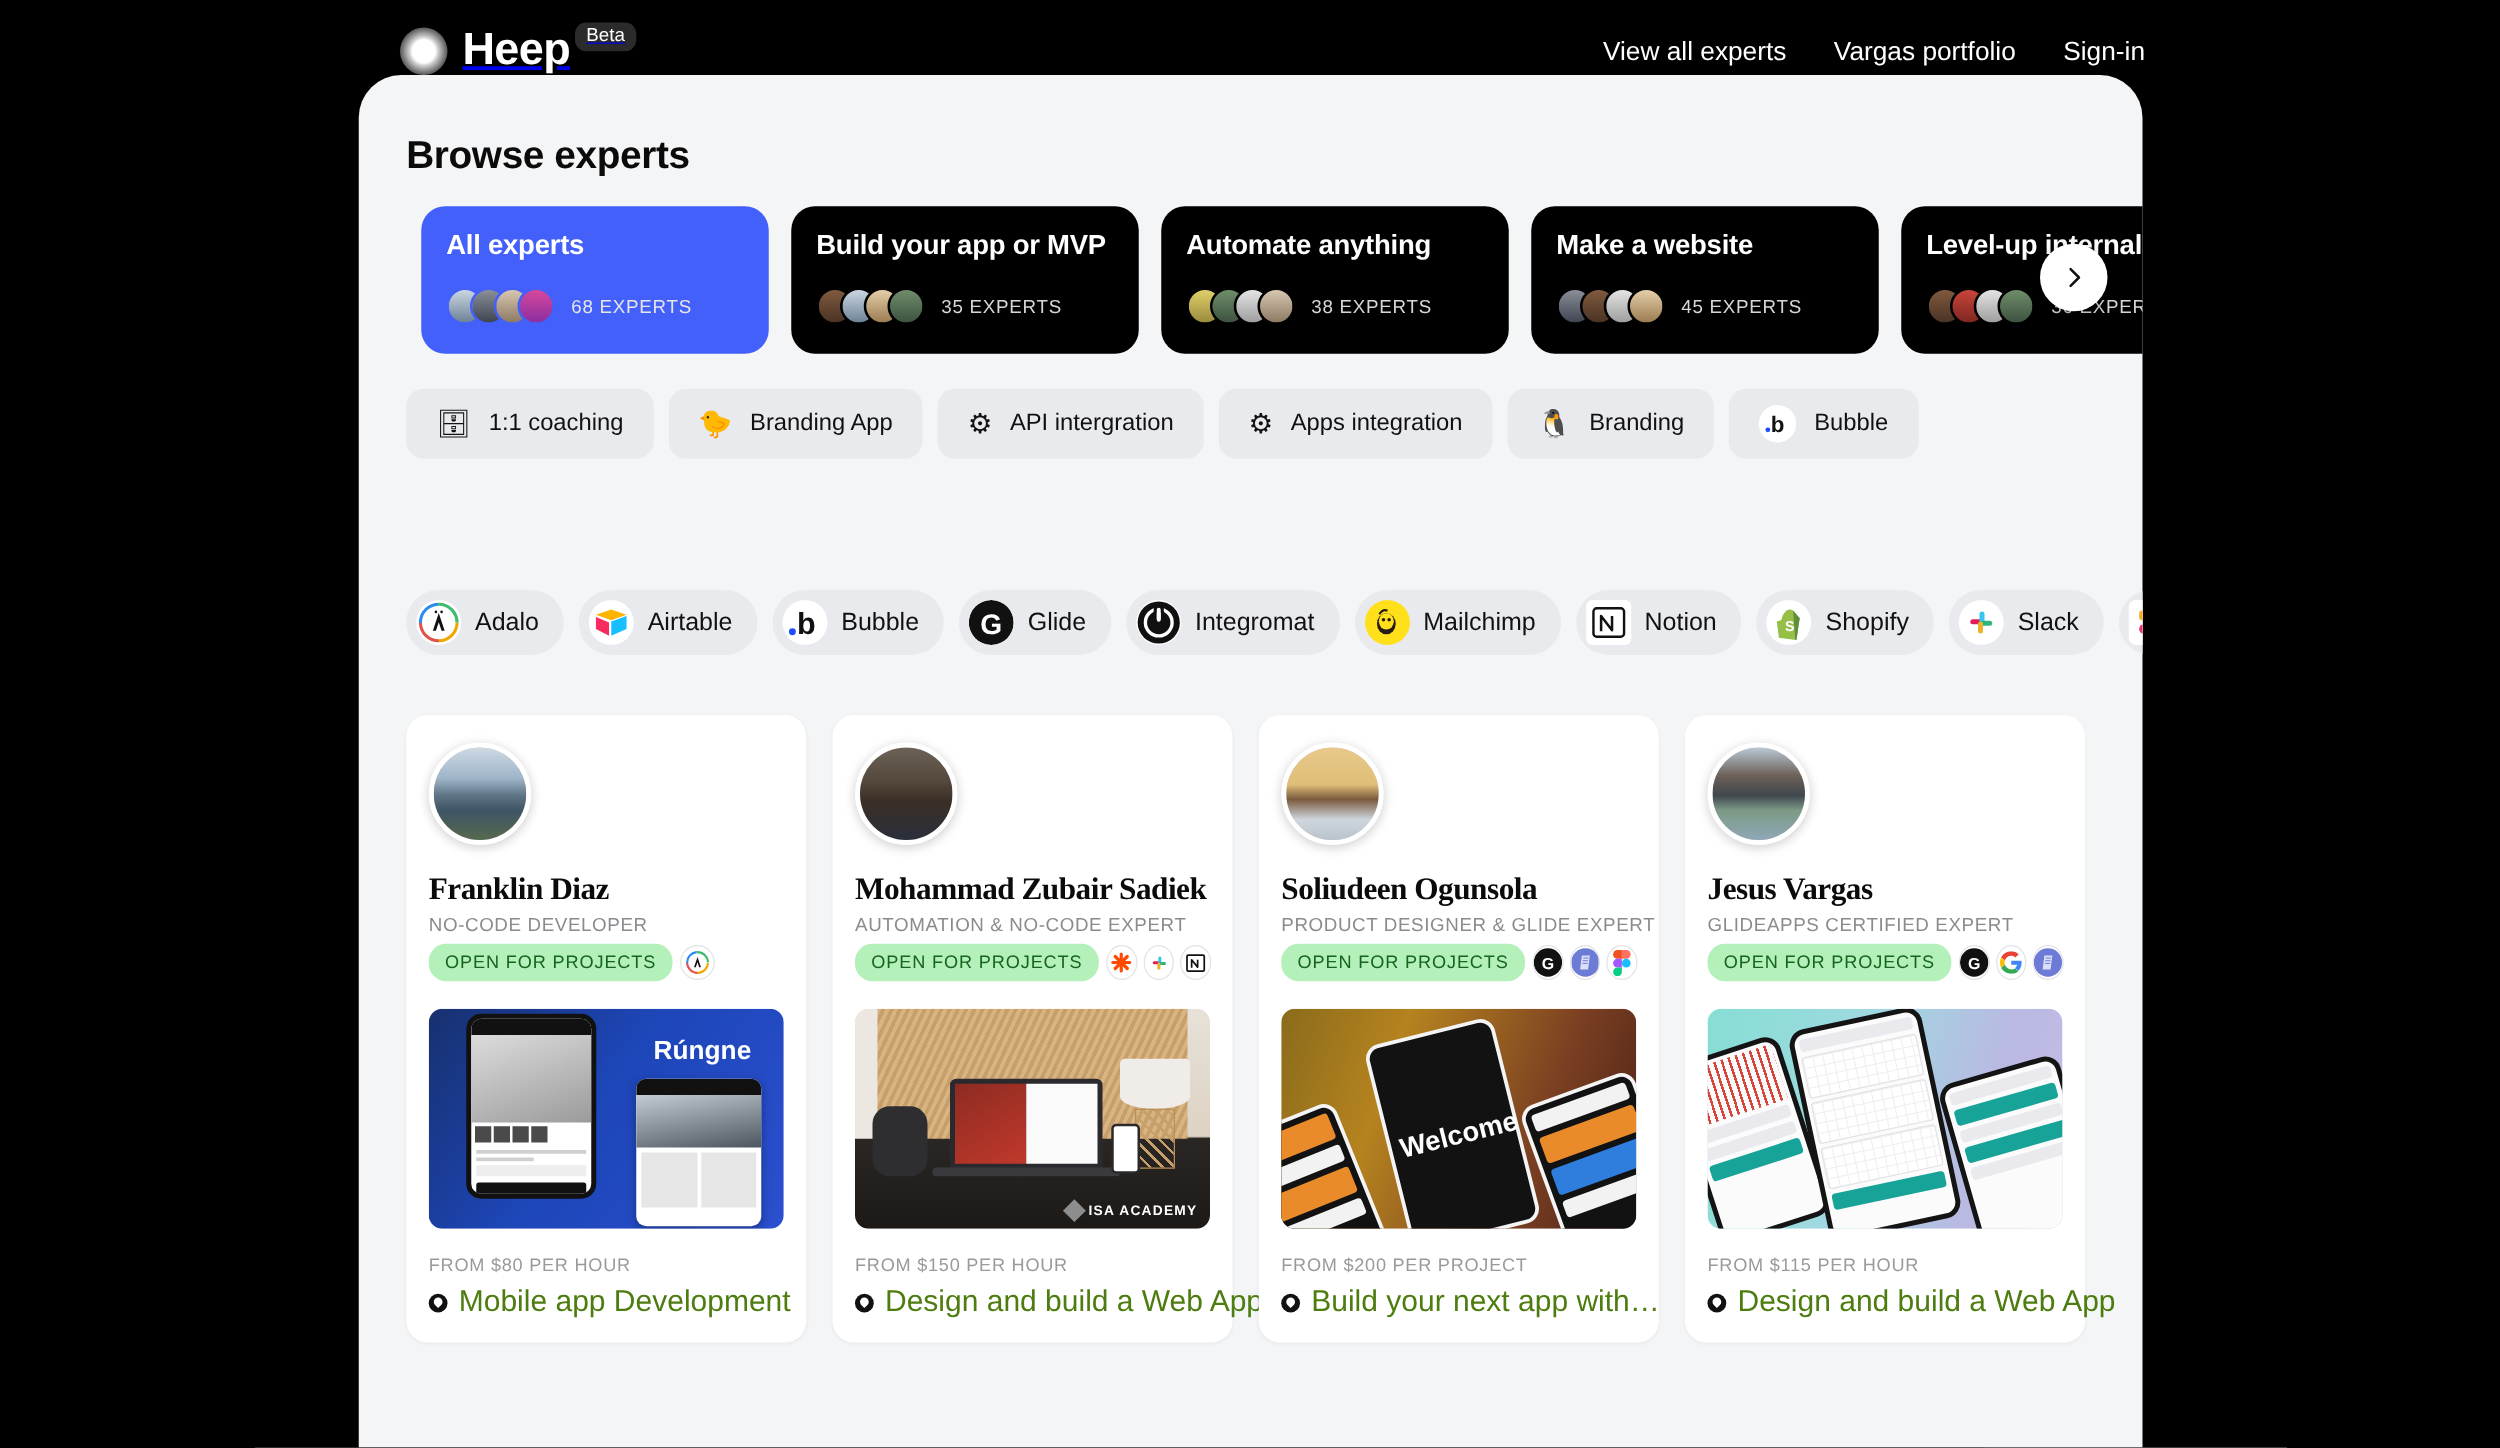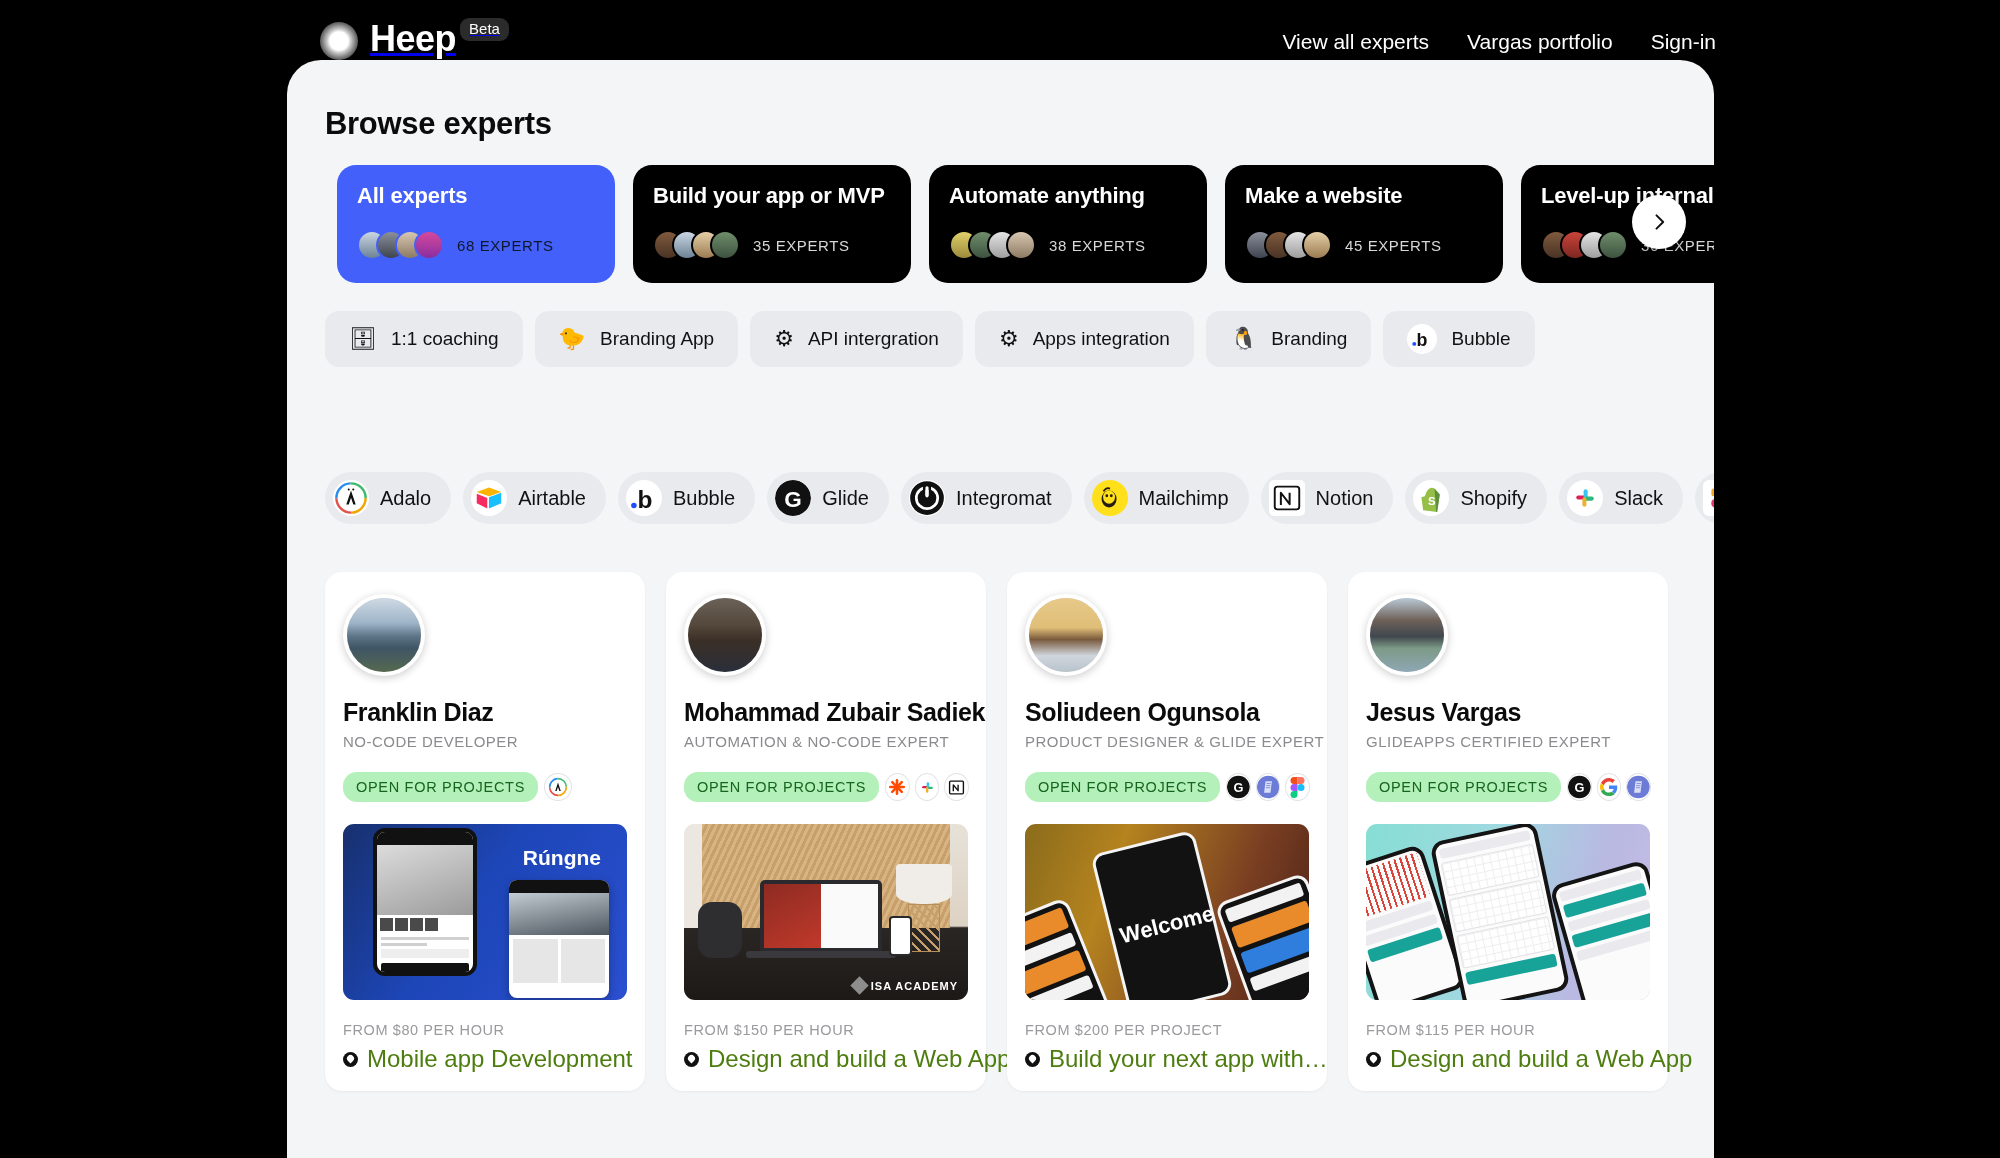--- a/index.html
+++ b/index.html
@@ -72,21 +72,21 @@
   .cat-meta { display: flex; align-items: center; margin-top: 21px; }
   .stack { display: flex; align-items: center; }
   .stack .av {
     width: 30px; height: 30px; border-radius: 50%;
     border: 2.5px solid #000; margin-left: -11px;
     background-size: cover;
   }
   .cat-card.active .stack .av { border-color: #4360fa; }
   .stack .av:first-child { margin-left: 0; }
   .cat-count { font-size: 15px; letter-spacing: .6px; color: #d7d7d7; margin-left: 13px; white-space: nowrap; }
-  .cat-card.active .cat-count { color: #0f172a; text-align: center; }
+  .cat-card.active .cat-count { color: #e5e5e5; text-align: center; }
   .carousel-next {
     position: absolute; right: 28px; top: 30px;
     width: 54px; height: 54px; border-radius: 50%;
     background: #ffffff; border: none; cursor: pointer;
     display: flex; align-items: center; justify-content: center;
     box-shadow: 0 3px 12px rgba(0,0,0,.25); z-index: 5;
   }
 
   
   .pill-row {
@@ -125,27 +125,27 @@
     padding: 22px 18px 18px 18px; flex: 0 0 auto;
     box-shadow: 0 1px 3px rgba(0,0,0,.05);
   }
   .ecard-avatar {
     width: 82px; height: 82px; border-radius: 50%;
     border: 4px solid #fff; box-shadow: 0 2px 9px rgba(0,0,0,.20);
     overflow: hidden; background: #ccc;
   }
   .ecard-name {
     margin-top: 22px; font-size: 25px; font-weight: 700; color: #0b0b0b;
-    letter-spacing: -0.4px; white-space: nowrap;
+    letter-spacing: -0.4px; white-space: nowrap; font-family: Liberation Serif, serif;
   }
   .ecard-role {
     margin-top: 6px; font-size: 15px; color: #8b8b8f; letter-spacing: .5px;
     white-space: nowrap;
   }
-  .ecard-tagrow { display: flex; align-items: center; gap: 7px; margin-top: 22px; }
+  .ecard-tagrow { display: flex; align-items: center; gap: 7px; margin-top: 6px; }
   .open-badge {
     background: #b4f0b9; color: #16651f; font-size: 14.5px; font-weight: 500;
     letter-spacing: .7px; border-radius: 14px; padding: 7px 13px; white-space: nowrap;
   }
   .tool-dot {
     width: 26px; height: 26px; border-radius: 50%; background: #fff;
     box-shadow: 0 0 0 1px #e3e3e6;
     display: flex; align-items: center; justify-content: center; overflow: hidden;
   }
   .ecard-thumb {

